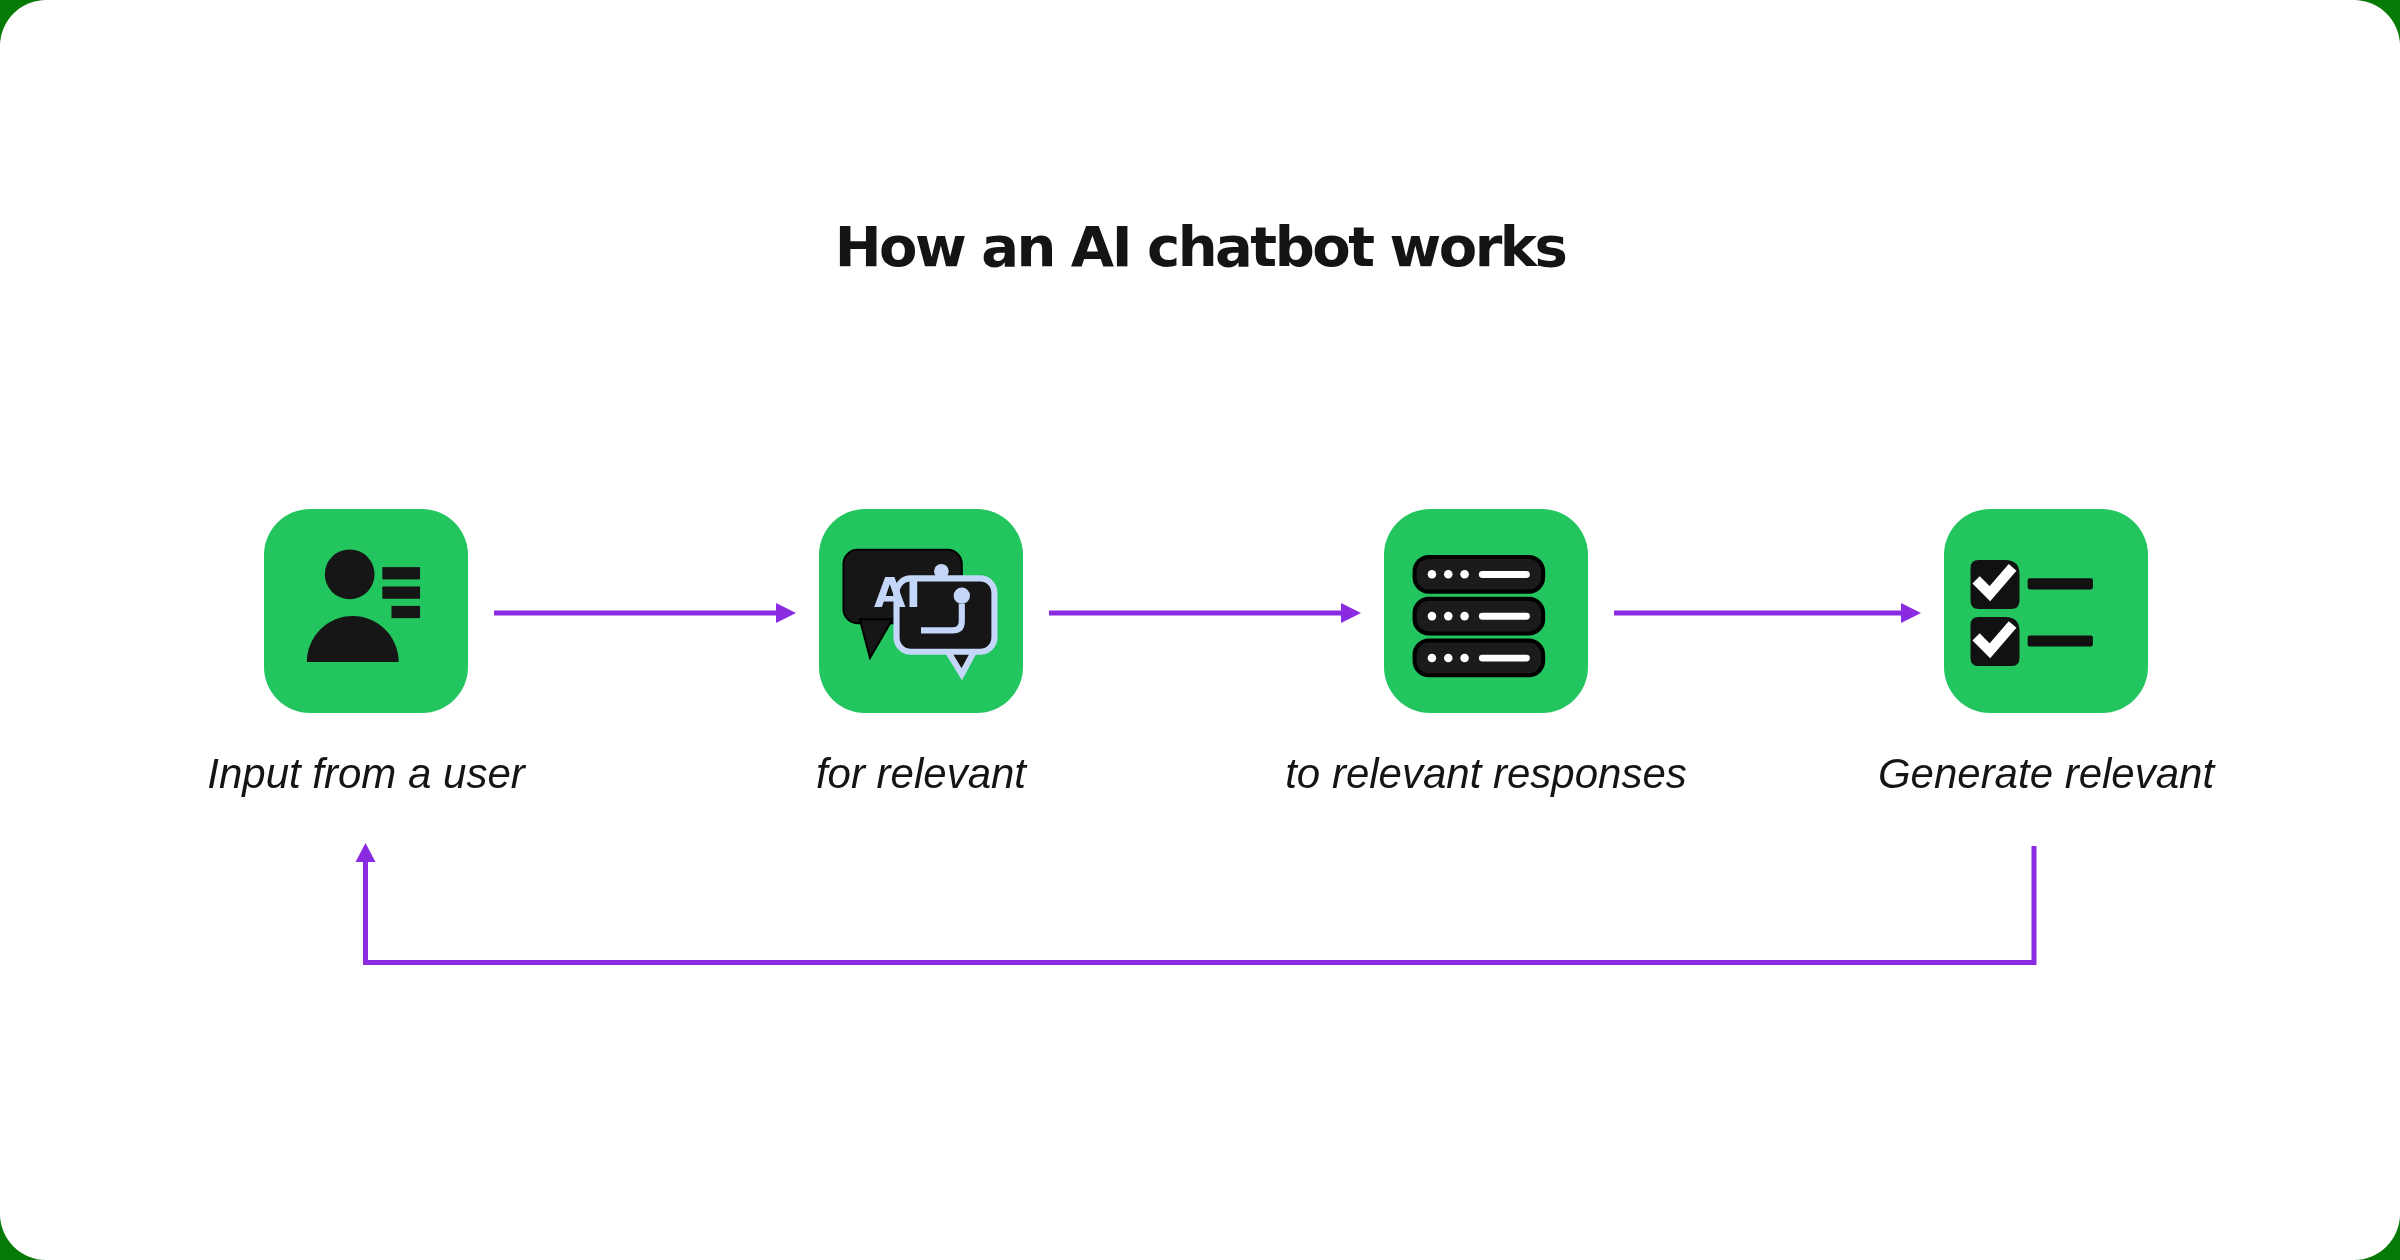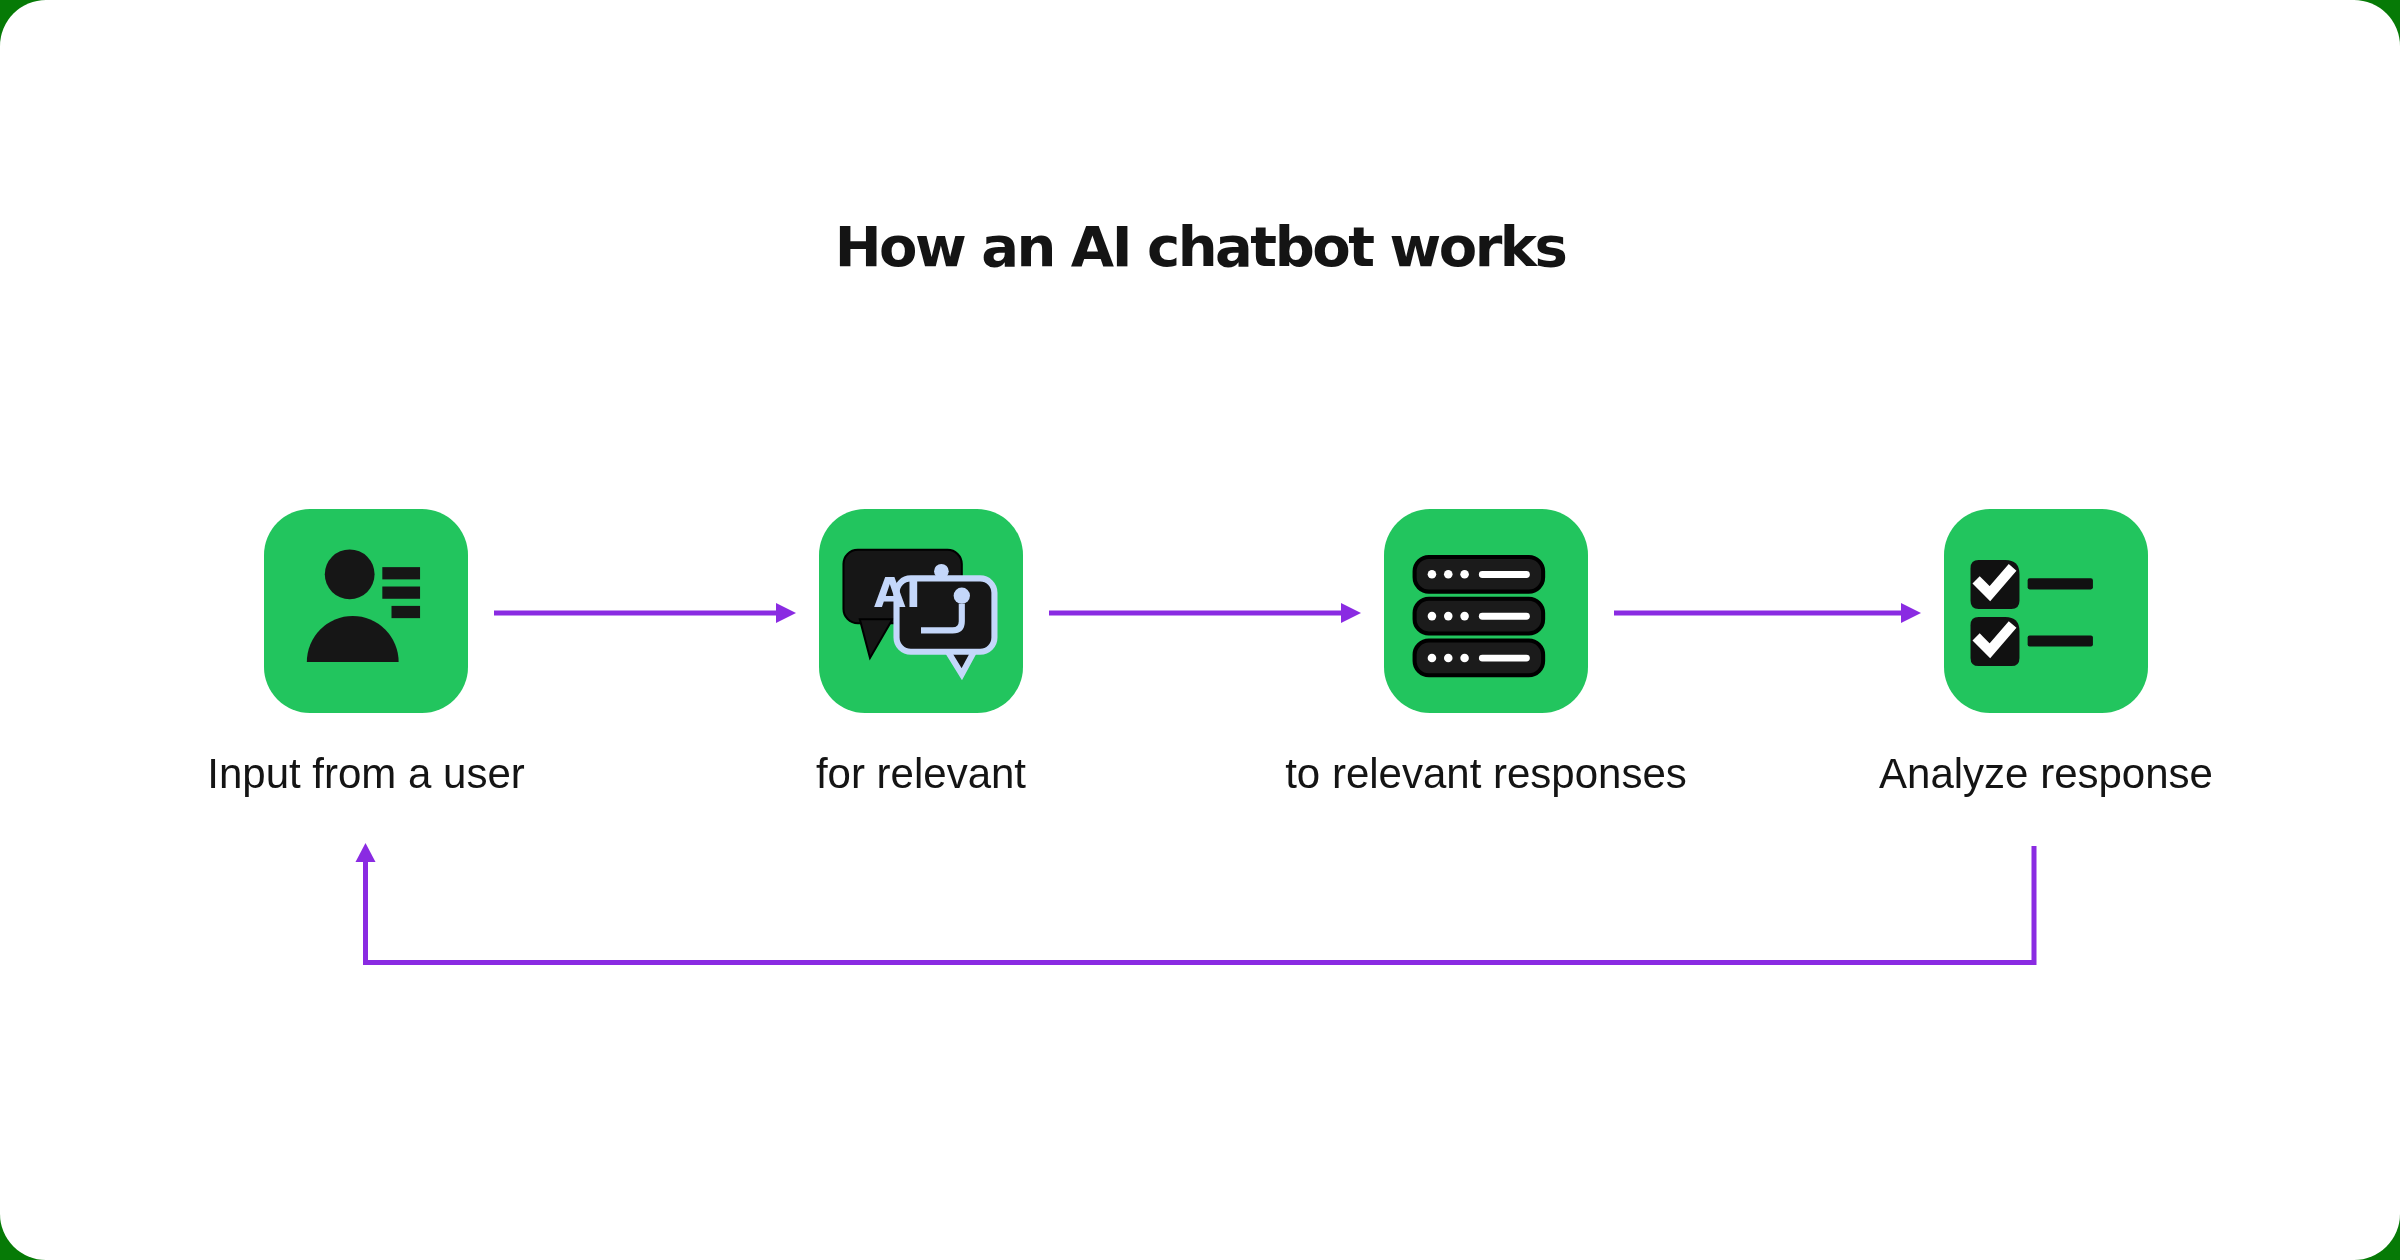--- a/index.html
+++ b/index.html
@@ -26,21 +26,21 @@
   .step-2 { left:681px; }
   .step-3 { left:1246px; }
   .step-4 { left:1806px; }
   .tile {
     width:204px; height:204px; background:#22c55e; border-radius:46px;
     display:flex; align-items:center; justify-content:center;
   }
   .tile svg { width:204px; height:204px; display:block; }
   .label {
     margin-top:36px; font-size:42px; line-height:50px;
-    color:#141414; text-align:center; white-space:nowrap;
+    color:#141414; text-align:center; white-space:nowrap;font-style:italic;
   }
   .label span { display:block; }
   .overlay {
     position:absolute; left:0; top:0; width:2400px; height:1260px;
     pointer-events:none;
   }
 </style>
 </head>
 <body>
 
@@ -129,21 +129,21 @@
           <path d="M 13 57 q 0 -4 4 -4 h 13 q 7 0 7 7 v 13 q 0 4 -4 4 h -16 q -4 0 -4 -4 z"></path>
           <rect x="41" y="62" width="32" height="5.4" rx="1"></rect>
         </g>
         <g fill="none" stroke="#FFFFFF" stroke-width="5" stroke-linecap="square">
           <polyline points="17.5,36.5 22.5,41.5 32,30.5"></polyline>
           <polyline points="17.5,64.5 22.5,69.5 32,58.5"></polyline>
         </g>
       </svg>
     </div>
     <div class="label">
-      <span>Analyze response</span>
+      <span>Generate relevant</span>
     </div>
   </div>
 
   <svg class="overlay" viewBox="0 0 2400 1260" aria-hidden="true">
     <g stroke="#8A2BE2" stroke-width="5" fill="none">
       <g>
           <line x1="494" y1="613" x2="778" y2="613"></line>
         </g>
       <g>
           <line x1="1049" y1="613" x2="1343" y2="613"></line>

